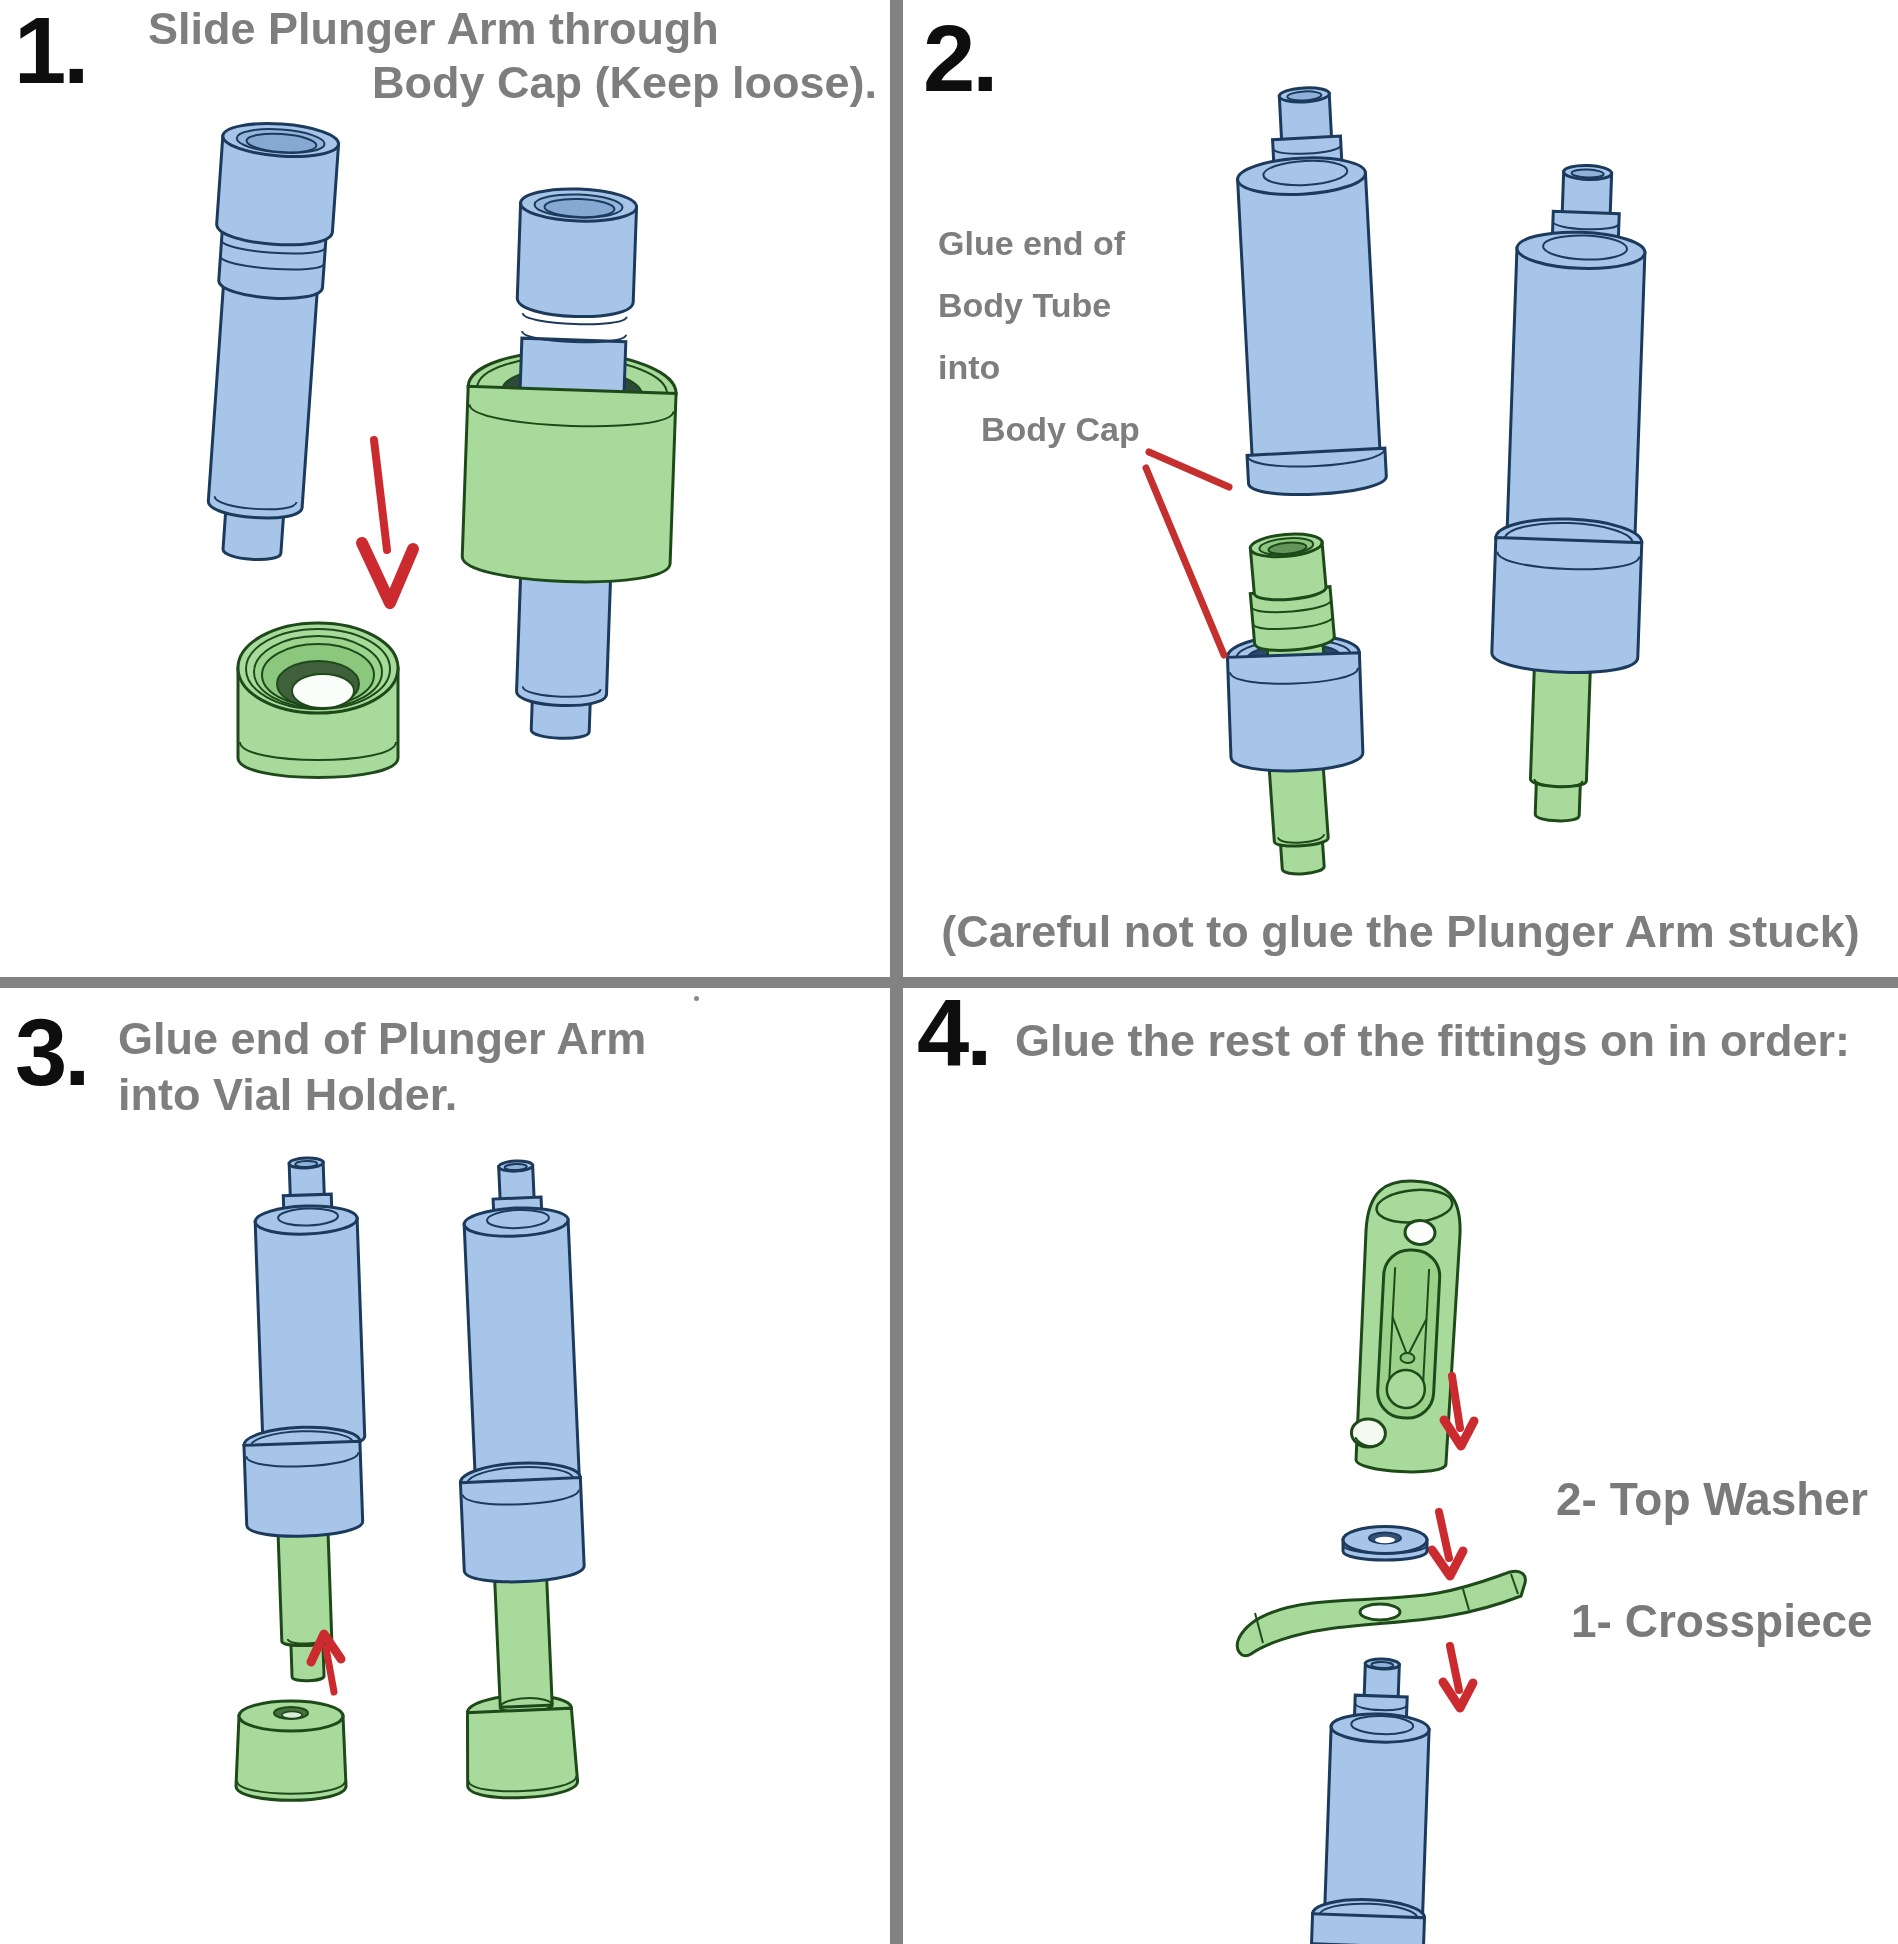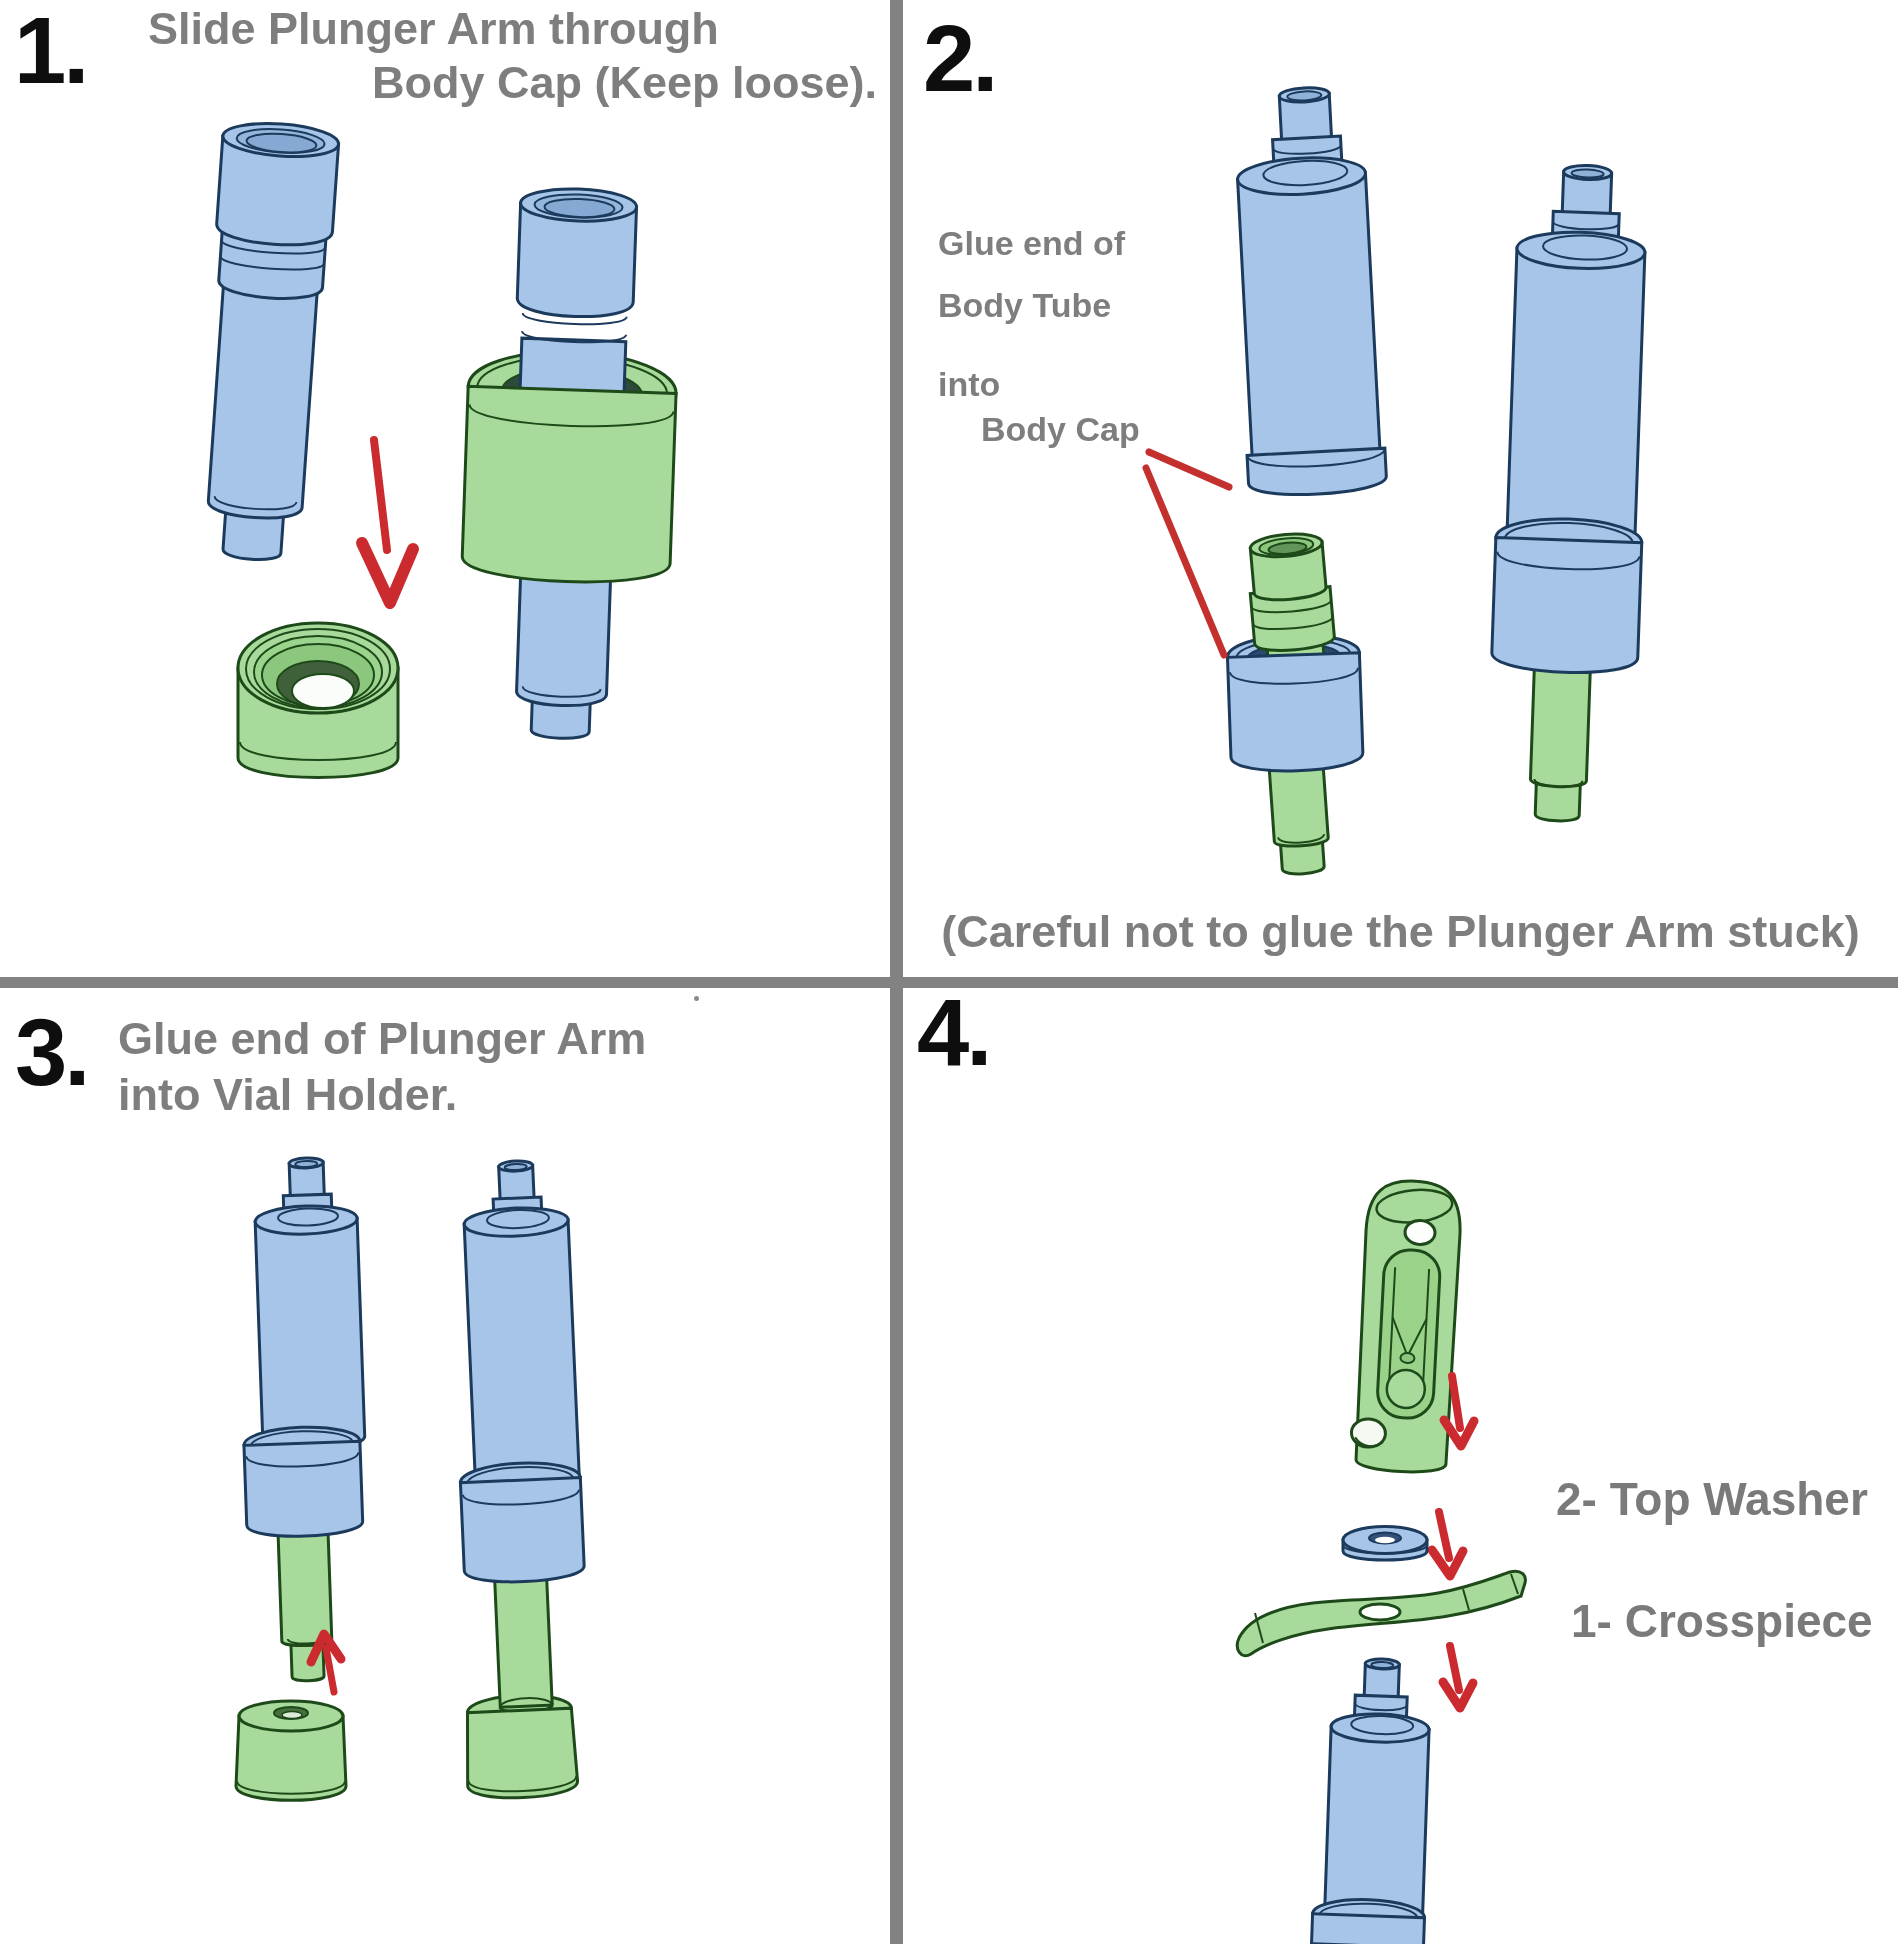--- a/index.html
+++ b/index.html
@@ -95,21 +95,21 @@
         <path d="M 475 408 C 475 432 679 432 679 408" fill="none" stroke-width="2"></path>
       </g>
     </g>
   </svg>
 </section>
 
 <section class="panel" id="p2" style="left:903px;top:0;width:995px;height:977px;">
   <div class="step-num" style="left:20px;top:12px;">2.</div>
   <div class="annot" style="left:35px;top:212px;">Glue end of</div>
   <div class="annot" style="left:35px;top:274px;">Body Tube</div>
-  <div class="annot" style="left:35px;top:336px;margin-top:17px;">into</div>
+  <div class="annot" style="left:35px;top:336px;">into</div>
   <div class="annot" style="left:35px;top:398px;margin-left:43px;">Body Cap</div>
   <div class="caption" style="top:906px;">(Careful not to glue the Plunger Arm stuck)</div>
 
   <svg width="995" height="977" viewBox="0 0 995 977">
 
     <g transform="rotate(-3 405 300)" stroke="#1b3a5c" stroke-width="3" fill="#a7c5e8">
       <path d="M 387 95 L 387 138 C 387 146 437 146 437 138 L 437 95 Z"></path>
       <ellipse cx="412" cy="95" rx="25" ry="7"></ellipse>
       <ellipse cx="412" cy="96" rx="17" ry="4.5" fill="#8fb1d8" stroke-width="2"></ellipse>
       <path d="M 378 138 L 378 162 C 378 172 446 172 446 162 L 446 138 Z"></path>
@@ -239,20 +239,21 @@
         <ellipse cx="512" cy="493" rx="53" ry="14" fill="none" stroke-width="2"></ellipse>
         <path d="M 452 492 L 452 580 C 452 598 572 598 572 580 L 572 492 Z"></path>
         <path d="M 454 504 C 454 520 570 520 570 504" fill="none" stroke-width="2"></path>
       </g>
     </g>
   </svg>
 </section>
 
 <section class="panel" id="p4" style="left:903px;top:988px;width:995px;height:956px;">
   <div class="step-num" style="left:14px;top:-2px;">4.</div>
+  <div class="head" style="left:112px;top:26px;">Glue the rest of the fittings on in order:</div>
   <div class="part-label" style="left:653px;top:484px;">2- Top Washer</div>
   <div class="part-label" style="left:668px;top:606px;">1- Crosspiece</div>
 
   <svg width="995" height="956" viewBox="0 0 995 956">
 
     <g transform="rotate(3 505 340)" stroke="#1e4a1a" stroke-width="3" fill="#a8db9b">
       <path d="M 458 245 C 458 205 475 193 505 193 C 535 193 552 205 552 245 L 550 474 C 550 487 460 487 460 474 Z"></path>
       <ellipse cx="505" cy="218" rx="38" ry="16" transform="rotate(-8 505 218)" fill="#a8db9b" stroke-width="2.5"></ellipse>
       <ellipse cx="512" cy="244" rx="15" ry="12" fill="#fdfffd"></ellipse>
       <rect x="478" y="262" width="56" height="168" rx="26" fill="#9ad28a"></rect>

